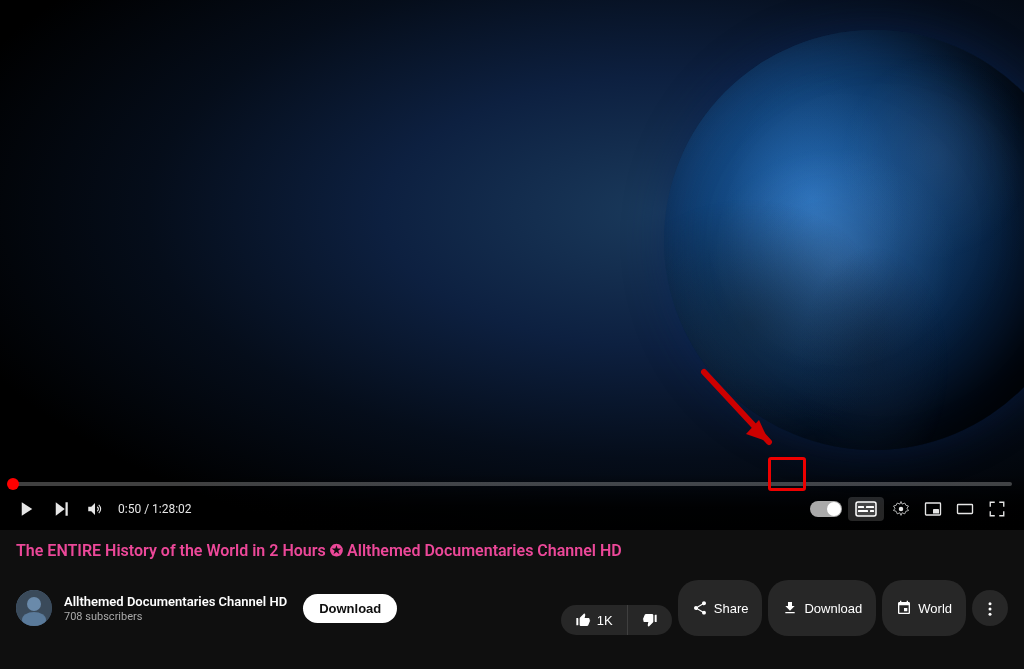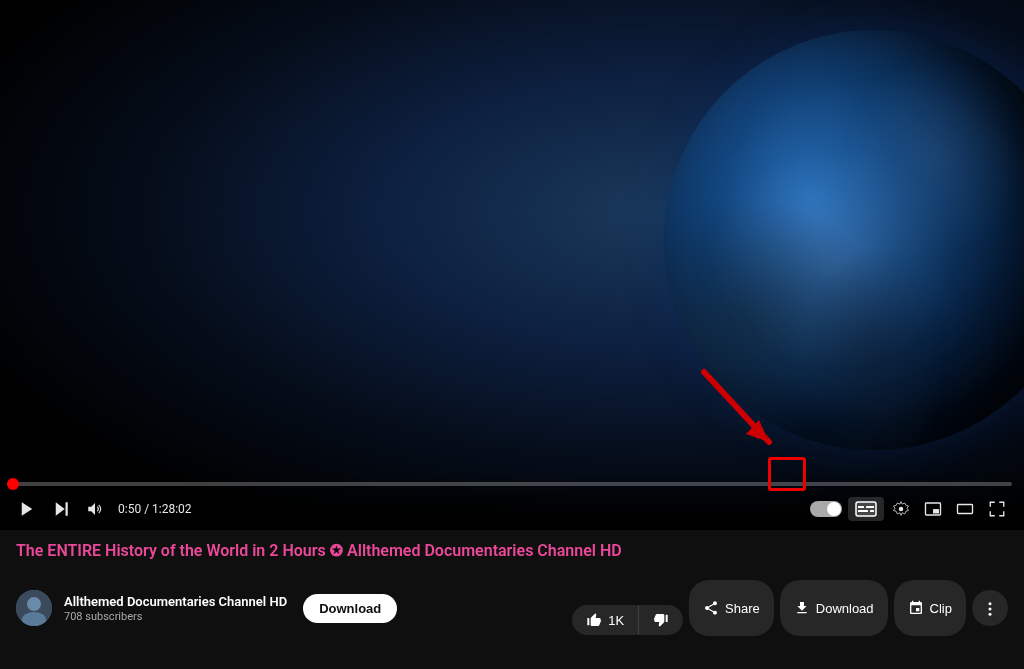--- a/index.html
+++ b/index.html
@@ -535,21 +535,21 @@
           </span>
           <span>Download</span>
         </button>
 
         <button class="action-btn">
           <span class="action-btn-icon">
             <svg width="16" height="16" viewBox="0 0 24 24" fill="white">
               <path d="M17 12h-5v5h5v-5zM16 1v2H8V1H6v2H5c-1.11 0-1.99.9-1.99 2L3 19c0 1.1.89 2 2 2h14c1.1 0 2-.9 2-2V5c0-1.1-.9-2-2-2h-1V1h-2zm3 18H5V8h14v11z"></path>
             </svg>
           </span>
-          <span>Clip</span>
+          <span>World</span>
         </button>
 
         <button class="more-btn">
           <span>
             <svg width="18" height="18" viewBox="0 0 24 24" fill="white">
               <circle cx="12" cy="5" r="2"></circle>
               <circle cx="12" cy="12" r="2"></circle>
               <circle cx="12" cy="19" r="2"></circle>
             </svg>
           </span>

